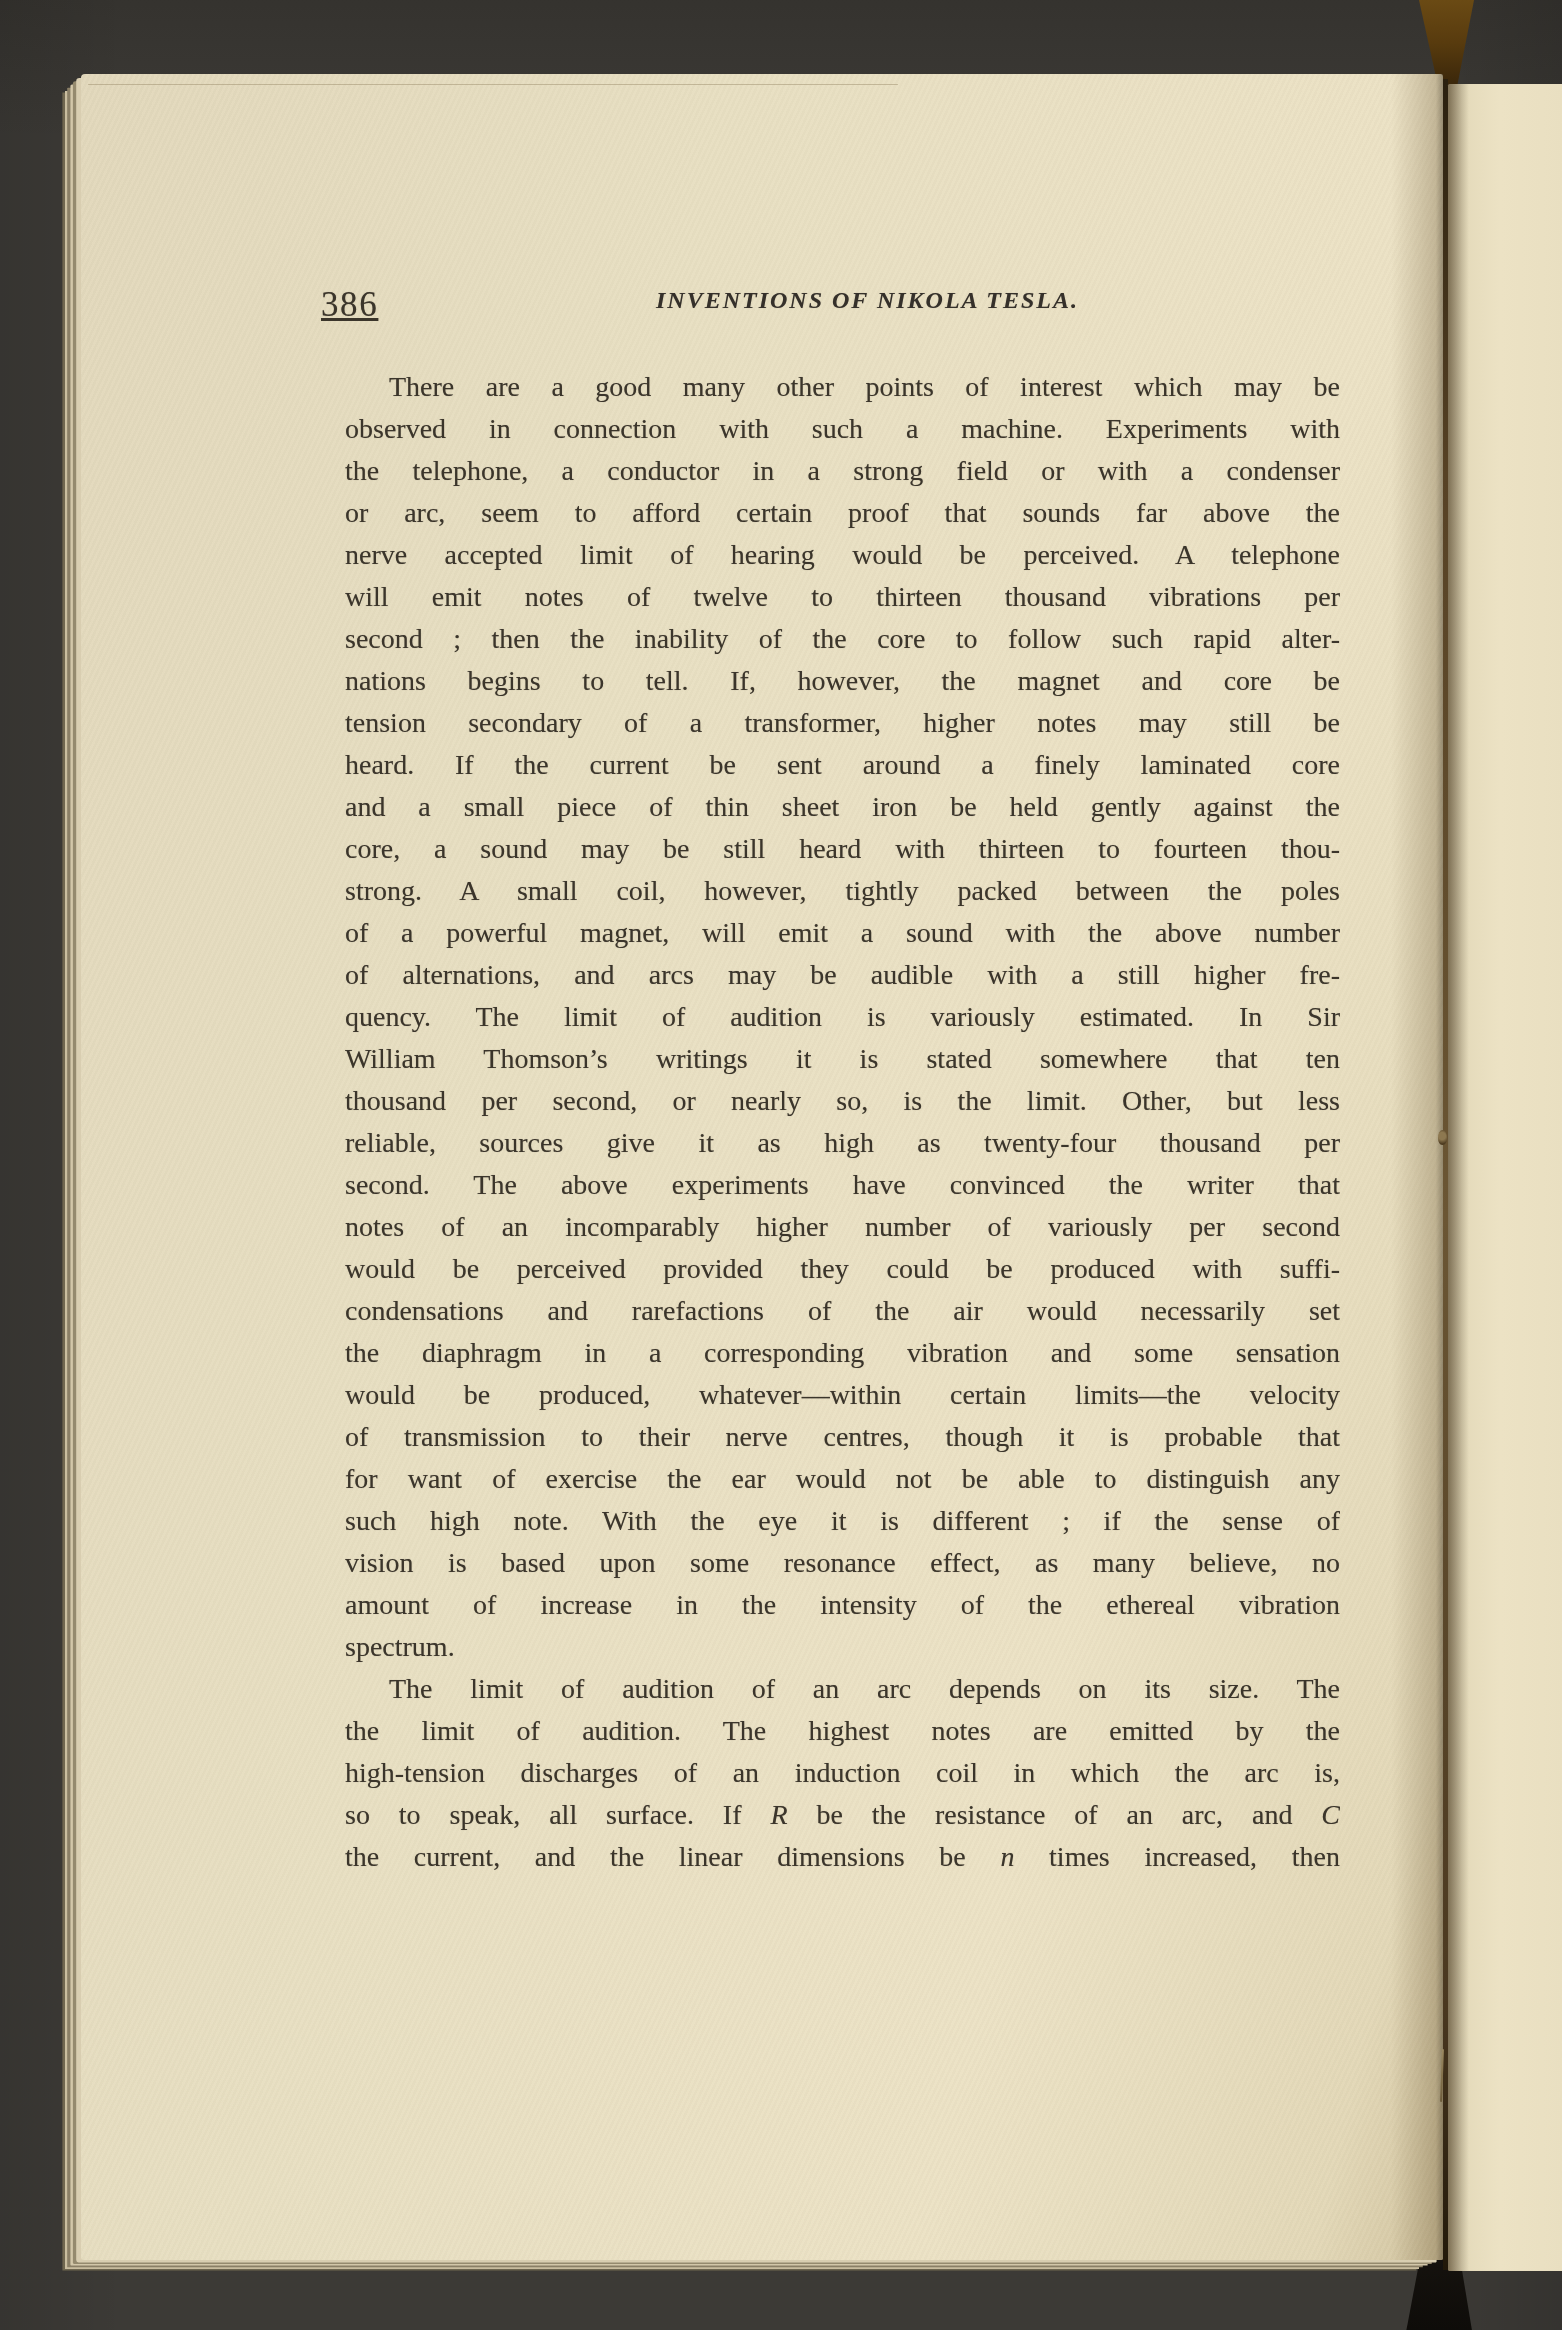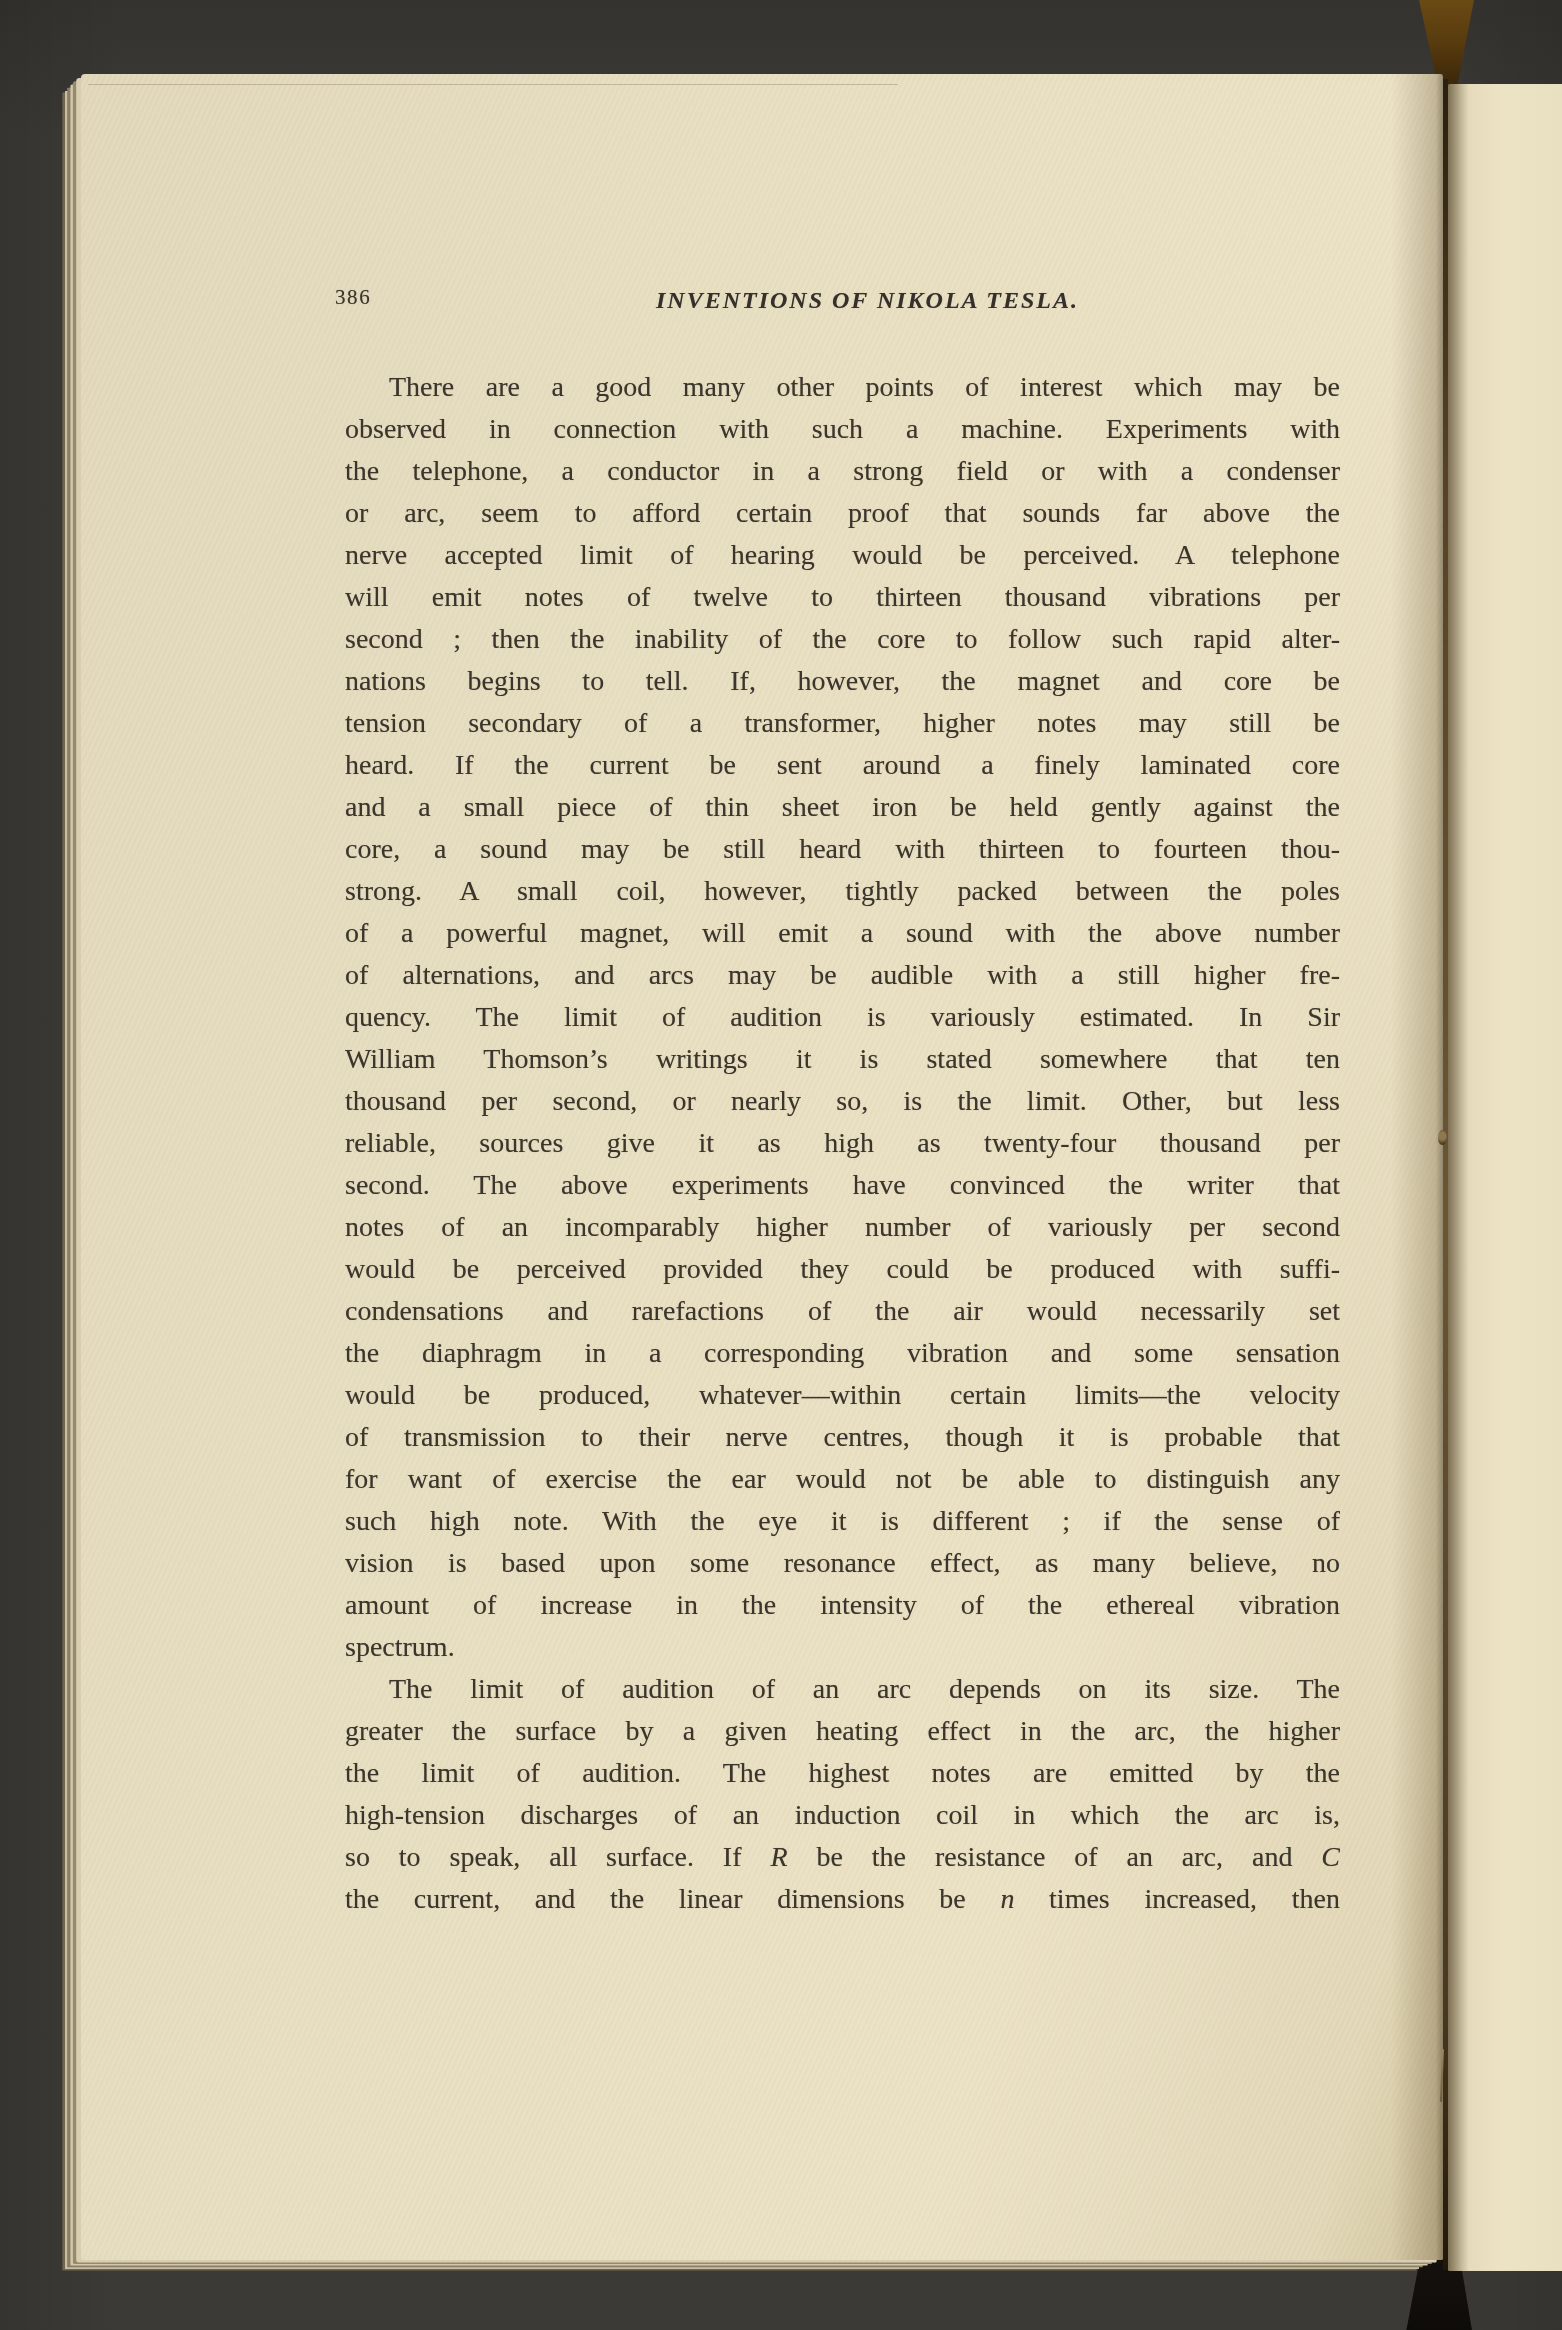--- a/index.html
+++ b/index.html
@@ -67,23 +67,24 @@
     background:radial-gradient(circle at 45% 40%, #8d7850 0 35%, #4f3d22 75%);
     border-radius:50% 50% 45% 45%;
   }
   .stitch-thread{
     position:absolute;left:1441px;top:2049px;width:2.4px;height:53px;
     background:linear-gradient(180deg,#9c8a62,#6b5a39);
     transform:rotate(2deg);border-radius:1.6px;
   }
   
   .folio{
-    position:absolute;left:254px;top:211px;
-    font-size:21px;color:var(--ink,#3b352b);letter-spacing:1.6px;
+    position:absolute;left:240px;top:211px;
+    font-size:35px;color:var(--ink,#3b352b);letter-spacing:1.6px;
     text-shadow:0 0 0.8px rgba(59,53,43,.4);
+    text-decoration:underline;
   }
   .running-head{
     position:absolute;left:575px;top:213px;width:460px;
     font-size:24px;font-style:italic;font-weight:bold;letter-spacing:2px;
     color:#35302a;text-shadow:0 0 0.8px rgba(53,48,42,.35);white-space:nowrap;
   }
   .body-text{
     position:absolute;left:264px;top:292px;width:995px;
     font-size:28px;line-height:42px;color:var(--ink,#3b352b);
     text-shadow:0 0 0.8px rgba(59,53,43,.38);
@@ -133,21 +134,20 @@
         <div class="line">condensations and rarefactions of the air would necessarily set</div>
         <div class="line">the diaphragm in a corresponding vibration and some sensation</div>
         <div class="line">would be produced, whatever—within certain limits—the velocity</div>
         <div class="line">of transmission to their nerve centres, though it is probable that</div>
         <div class="line">for want of exercise the ear would not be able to distinguish any</div>
         <div class="line">such high note. With the eye it is different ; if the sense of</div>
         <div class="line">vision is based upon some resonance effect, as many believe, no</div>
         <div class="line">amount of increase in the intensity of the ethereal vibration</div>
         <div class="line end">spectrum.</div>
         <div class="line indent">The limit of audition of an arc depends on its size. The</div>
-        <div class="line">greater the surface by a given heating effect in the arc, the higher</div>
         <div class="line">the limit of audition. The highest notes are emitted by the</div>
         <div class="line">high-tension discharges of an induction coil in which the arc is,</div>
         <div class="line">so to speak, all surface. If <i>R</i> be the resistance of an arc, and <i>C</i></div>
         <div class="line">the current, and the linear dimensions be <i>n</i> times increased, then</div>
       </div>
   </div>
 
   <div class="gutter-line"></div>
   <div class="right-page"></div>
   <div class="stitch-knot"></div>

